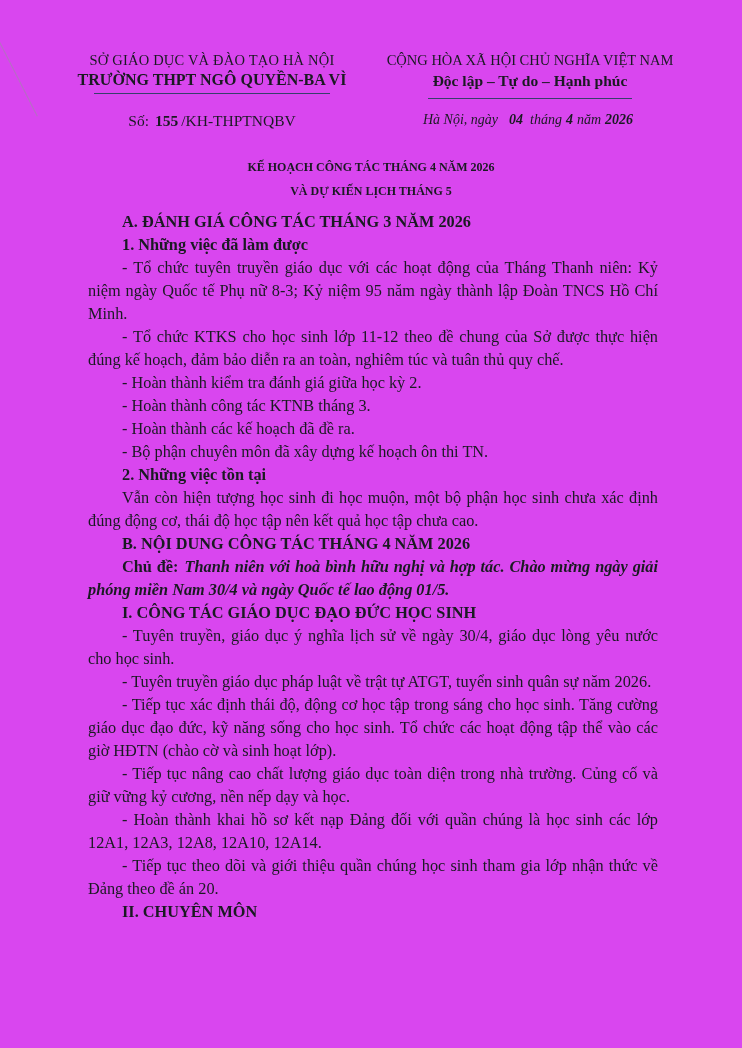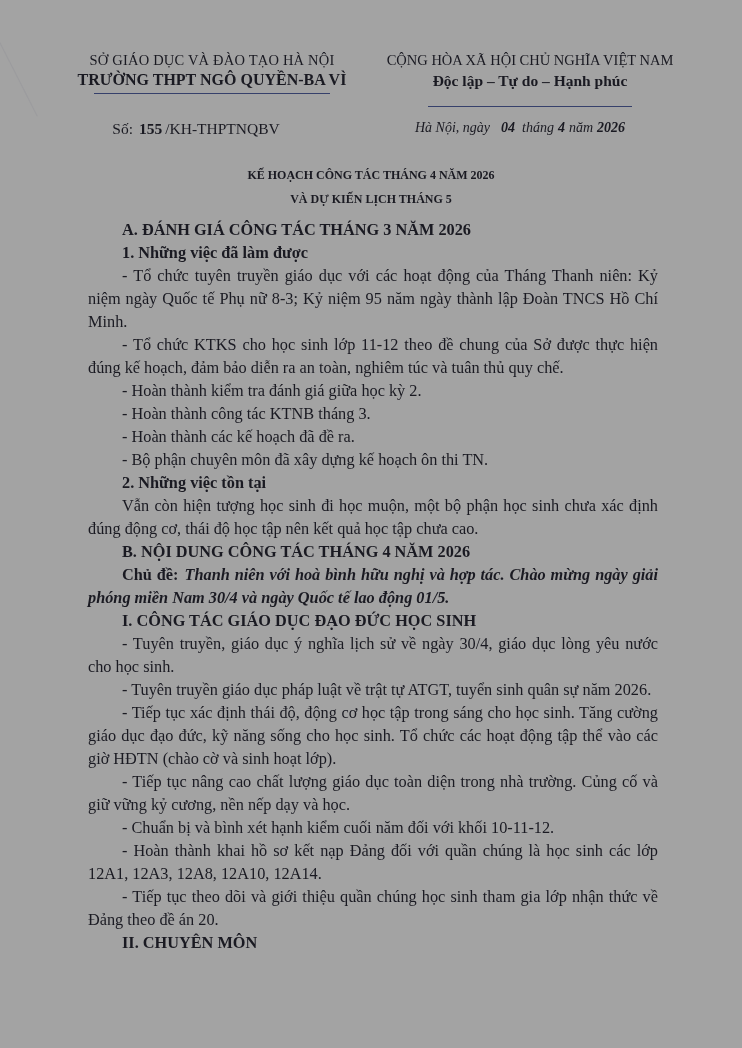--- a/index.html
+++ b/index.html
@@ -4,21 +4,21 @@
 <style>
   html, body { margin: 0; padding: 0; }
   body {
     width: 742px; height: 1048px;
     background: #ffffff;
     font-family: "Liberation Serif", serif;
     color: #1a1a22;
     position: relative;
     overflow: hidden;
   }
-  .page { position: absolute; inset: 0; background: #a3a3a3; }
+  .page { position: absolute; inset: 0; background: #d946ef; }
 
   
   .scan-artifact {
     position: absolute; top: 34px; left: -4px;
     width: 92px; height: 1px;
     background: rgba(150,150,155,0.55);
     transform: rotate(63deg);
     transform-origin: left top;
   }
 
@@ -29,25 +29,25 @@
 
   .dept   { font-size: 14.5px; letter-spacing: 0.2px; white-space: nowrap; }
   .school { font-size: 16px; font-weight: bold; margin-top: 2px; white-space: nowrap; }
   .school-underline { width: 236px; border-top: 1.6px solid #36406b; margin: 4px auto 0; }
 
   .country { font-size: 14.5px; font-weight: normal; white-space: nowrap; }
   .motto {
     display: inline-block;
     font-size: 15.5px; font-weight: bold;
     border-bottom: 1.6px solid #36406b;
-    padding: 0 5px 16px; margin-top: 3px;
+    padding: 0 5px 8px; margin-top: 3px;
     white-space: nowrap;
   }
 
-  .meta-row { display: flex; padding: 13px 48px 0 42px; }
+  .meta-row { display: flex; padding: 13px 48px 0 58px; }
   .doc-number { width: 308px; text-align: center; font-size: 15.5px; }
   .doc-number .label { margin-right: 6px; }
   .doc-number .num   { font-weight: bold; margin-right: 3px; }
   .date-line { flex: 1; text-align: center; font-style: italic; font-size: 14px; }
   .date-line span { margin-right: 4px; }
   .date-line .day { font-weight: bold; margin: 0 7px; }
   .date-line .b   { font-weight: bold; }
 
   
   .title-block {
@@ -114,19 +114,18 @@
     <p>- Bộ phận chuyên môn đã xây dựng kế hoạch ôn thi TN.</p>
     <p class="heading">2. Những việc tồn tại</p>
     <p>Vẫn còn hiện tượng học sinh đi học muộn, một bộ phận học sinh chưa xác định đúng động cơ, thái độ học tập nên kết quả học tập chưa cao.</p>
     <p class="heading">B. NỘI DUNG CÔNG TÁC THÁNG 4 NĂM 2026</p>
     <p><span class="theme-label">Chủ đề:</span><span class="theme-text">Thanh niên với hoà bình hữu nghị và hợp tác. Chào mừng ngày giải phóng miền Nam 30/4 và ngày Quốc tế lao động 01/5.</span></p>
     <p class="heading">I. CÔNG TÁC GIÁO DỤC ĐẠO ĐỨC HỌC SINH</p>
     <p>- Tuyên truyền, giáo dục ý nghĩa lịch sử về ngày 30/4, giáo dục lòng yêu nước cho học sinh.</p>
     <p>- Tuyên truyền giáo dục pháp luật về trật tự ATGT, tuyển sinh quân sự năm 2026.</p>
     <p>- Tiếp tục xác định thái độ, động cơ học tập trong sáng cho học sinh. Tăng cường giáo dục đạo đức, kỹ năng sống cho học sinh. Tổ chức các hoạt động tập thể vào các giờ HĐTN (chào cờ và sinh hoạt lớp).</p>
     <p>- Tiếp tục nâng cao chất lượng giáo dục toàn diện trong nhà trường. Củng cố và giữ vững kỷ cương, nền nếp dạy và học.</p>
-    <p>- Chuẩn bị và bình xét hạnh kiểm cuối năm đối với khối 10-11-12.</p>
     <p>- Hoàn thành khai hồ sơ kết nạp Đảng đối với quần chúng là học sinh các lớp 12A1, 12A3, 12A8, 12A10, 12A14.</p>
     <p>- Tiếp tục theo dõi và giới thiệu quần chúng học sinh tham gia lớp nhận thức về Đảng theo đề án 20.</p>
     <p class="heading">II. CHUYÊN MÔN</p>
   </div>
 
 </div>
 
 </body></html>

